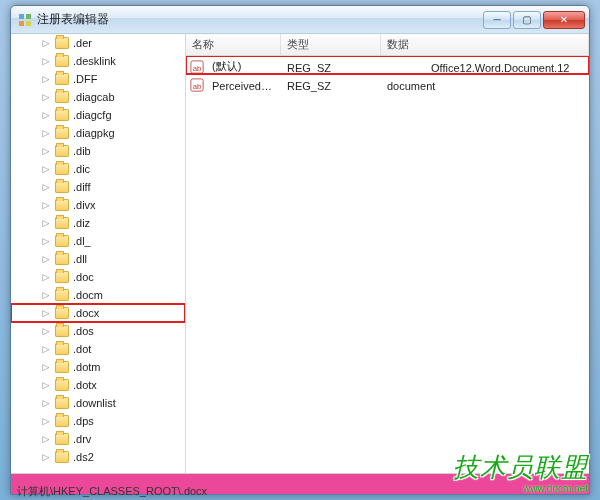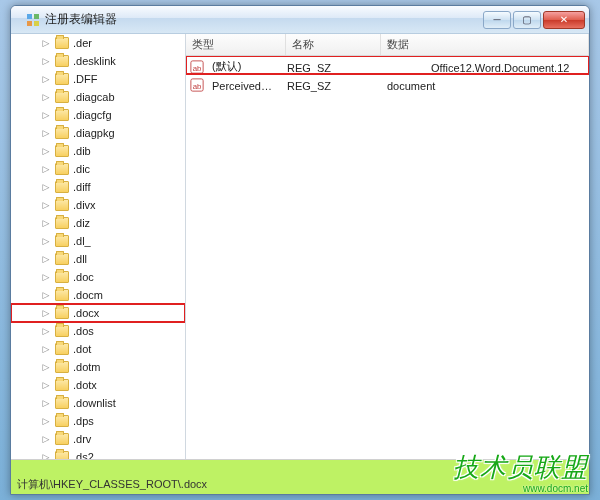--- a/index.html
+++ b/index.html
@@ -1,20 +1,20 @@
 <!DOCTYPE html>
 <html><head>
 <meta charset="utf-8">
 <style>
 * { margin: 0; padding: 0; box-sizing: border-box; font-family: "Microsoft YaHei", "SimSun", Arial, sans-serif; }
 body { background: linear-gradient(to bottom, #a8c8e8 0%, #7bb0d8 100%); width: 600px; height: 500px; overflow: hidden; }
 
 .window { position: absolute; top: 5px; left: 10px; width: 580px; height: 490px; background: #f0f0f0; border: 1px solid #5a7ca0; border-radius: 6px 6px 0 0; box-shadow: 0 0 8px rgba(0,0,0,.35); display: flex; flex-direction: column; }
 
-.titlebar { height: 28px; background: linear-gradient(to bottom, #f8fbff 0%, #dde9f7 45%, #c5daef 46%, #d8e8f5 100%); border-radius: 5px 5px 0 0; display: flex; align-items: center; padding: 0 4px 0 14px; border-bottom: 1px solid #b8cde0; }
+.titlebar { height: 28px; background: linear-gradient(to bottom, #f8fbff 0%, #dde9f7 45%, #c5daef 46%, #d8e8f5 100%); border-radius: 5px 5px 0 0; display: flex; align-items: center; padding: 0 4px 0 6px; border-bottom: 1px solid #b8cde0; }
 .titlebar .app-icon { width: 16px; height: 16px; margin-right: 4px; }
 .titlebar .title { font-size: 12px; color: #222; flex: 1; }
 .winbtns { display: flex; }
 .winbtn { width: 28px; height: 18px; margin-left: 2px; border: 1px solid #8aa8c8; border-radius: 3px; background: linear-gradient(to bottom, #f5fbff 0%, #d0e3f3 48%, #bdd7ed 49%, #e0eef8 100%); display: flex; align-items: center; justify-content: center; font-size: 10px; color: #334; cursor: default; }
 .winbtn.close { width: 42px; background: linear-gradient(to bottom, #f5a0a0 0%, #e06050 48%, #c83828 49%, #e87060 100%); border-color: #a03828; color: #fff; }
 
 .menubar { height: 20px; background: linear-gradient(to bottom, #f8fbfe, #e8f0f8); border-bottom: 1px solid #c8d8e8; display: flex; align-items: center; padding-left: 4px; font-size: 11px; }
 .menubar span { padding: 0 6px; color: #222; cursor: default; }
 
 .client { flex: 1; display: flex; min-height: 0; background: #fff; }
@@ -37,21 +37,21 @@
 .col-type { width: 100px; }
 .col-data { flex: 1; }
 
 .list-body { flex: 1; background: #fff; overflow: auto; position: relative; }
 .list-row { display: flex; height: 18px; align-items: flex-end; font-size: 11px; color: #222; }
 .list-row.hl-row { outline: 2px solid #e02020; outline-offset: -1px; }
 .list-row .cell { padding: 0 6px; overflow: hidden; text-overflow: ellipsis; white-space: nowrap; }
 .list-row .val-icon { width: 14px; height: 14px; margin: 0 2px 0 4px; }
 .val-icon svg { width: 14px; height: 14px; }
 
-.statusbar { height: 20px; background: #bef264; border-top: 1px solid #d0d0d0; font-size: 11px; color: #333; padding: 17px 6px; }
+.statusbar { height: 20px; background: #ec4899; border-top: 1px solid #d0d0d0; font-size: 11px; color: #333; padding: 10px 6px; }
 
 .watermark { position: absolute; right: 12px; bottom: 6px; pointer-events: none; }
 .watermark .line1 { font-size: 26px; font-weight: 400; font-style: italic; color: #18a818; text-shadow: -1px -1px 0 #fff, 1px -1px 0 #fff, -1px 1px 0 #fff, 1px 1px 0 #fff, 0 0 3px #fff; letter-spacing: 1px; }
 .watermark .line2 { font-size: 10px; color: #18a818; text-align: right; margin-top: -2px; text-shadow: 0 0 2px #fff; }
 </style>
 </head>
 <body>
 
 <div class="window">
 
@@ -193,22 +193,22 @@
         </div>
         <div class="tree-item">
           <span class="expander">▷</span>
           <span class="folder"></span>
           <span>.ds2</span>
         </div>
       </div>
 
     <div class="list-pane">
       <div class="list-header">
+        <div class="col col-name">名称</div>
         <div class="col col-type">类型</div>
-        <div class="col col-name">名称</div>
         <div class="col col-data">数据</div>
       </div>
       <div class="list-body" id="list-body">
           <div class="list-row hl-row">
             <span class="val-icon"><svg viewBox="0 0 16 16">
                 <rect x="1" y="1" width="14" height="14" rx="2" fill="#fff" stroke="#c04040"></rect>
                 <text x="8" y="12" font-size="9" text-anchor="middle" fill="#c04040" font-family="Arial">ab</text>
               </svg></span>
             <span class="cell col-name" style="width: 75px;">(默认)</span>
             <span class="cell col-type" style="width: 100px;">REG_SZ</span>

